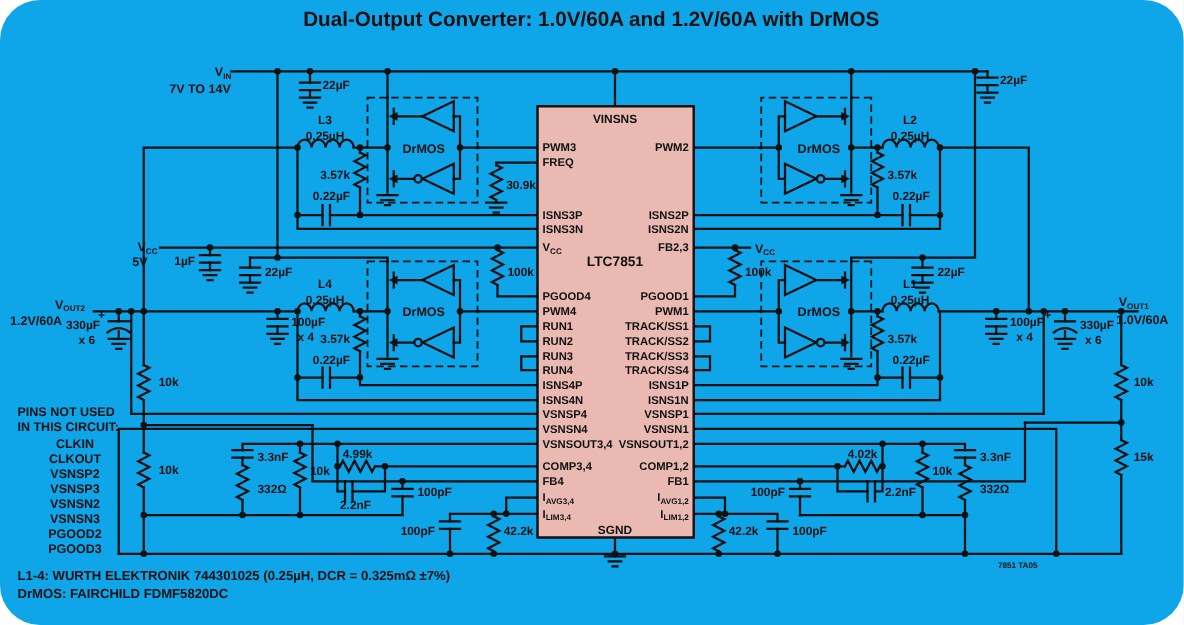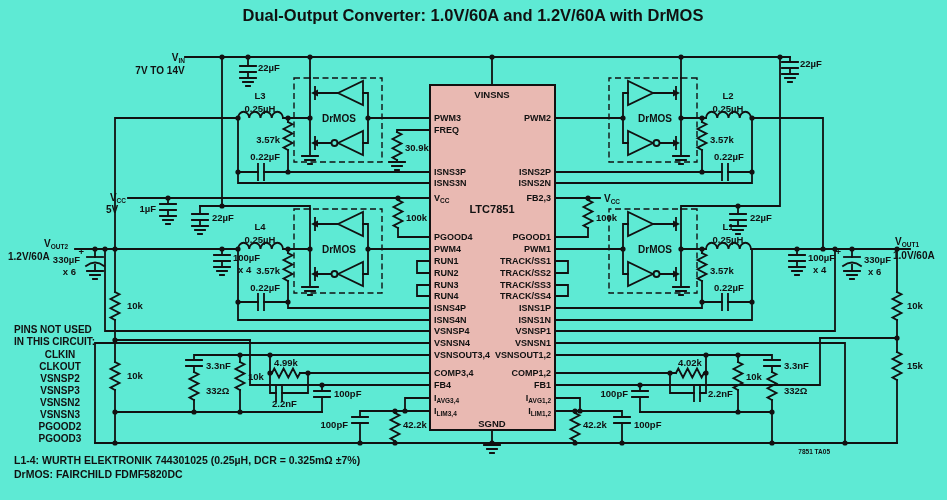--- a/index.html
+++ b/index.html
@@ -1,16 +1,16 @@
 <!DOCTYPE html>
 <html><head>
 <meta charset="utf-8">
 <style>
   html,body{margin:0;padding:0;background:#fff;}
-  #stage{position:relative;width:947px;height:500px;background:#5eead4;overflow:hidden;}
+  #stage{position:relative;width:947px;height:500px;background:#0ea5e9;overflow:hidden;border-radius:32px;}
   svg{position:absolute;left:0;top:0;}
   svg text{font-family:"Liberation Sans","DejaVu Sans",sans-serif;font-weight:bold;fill:#111;}
   .w{stroke:#111;stroke-width:1.8;fill:none;stroke-linecap:square;}
   .dash{stroke:#111;stroke-width:1.4;fill:none;stroke-dasharray:6 3.5;}
   .dot{fill:#111;stroke:none;}
   .icbox{stroke:#111;stroke-width:2;}
   .tri{fill:none;stroke:#111;stroke-width:1.8;stroke-linejoin:miter;}
   .arr{fill:#111;stroke:none;}
   .t16{font-size:16.5px;} .t11{font-size:11px;} .t10{font-size:10px;}
   .t95{font-size:9.5px;} .t9{font-size:9px;} .t105{font-size:10.5px;} .t65{font-size:6.5px;}

